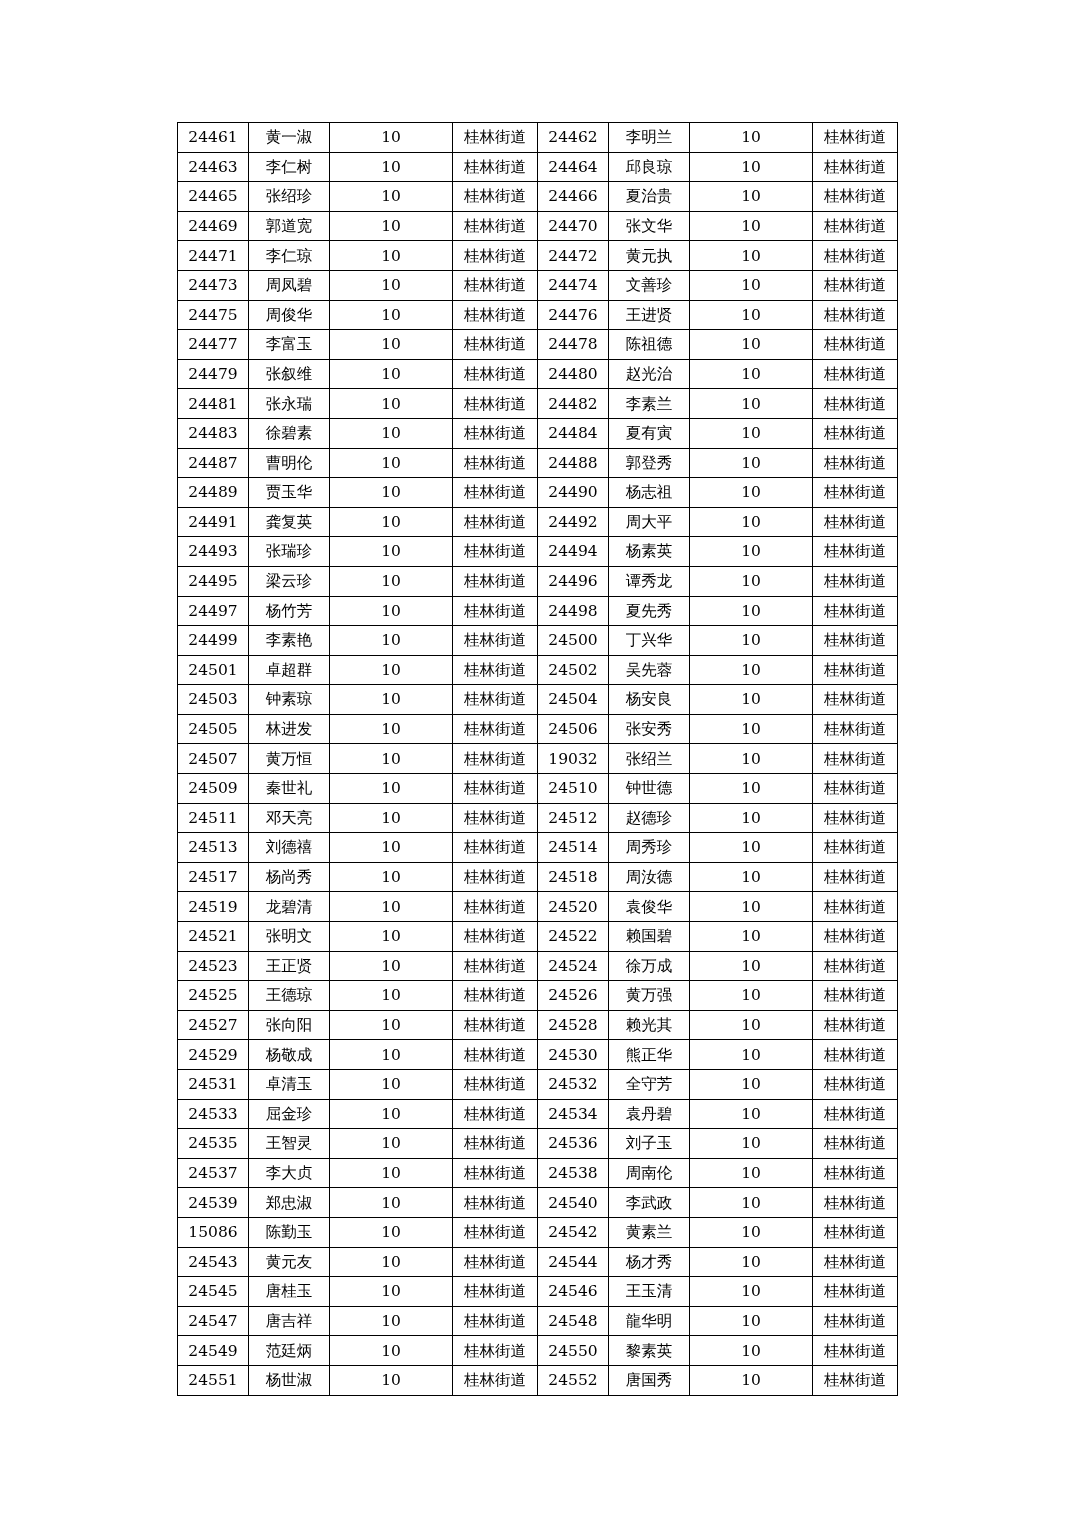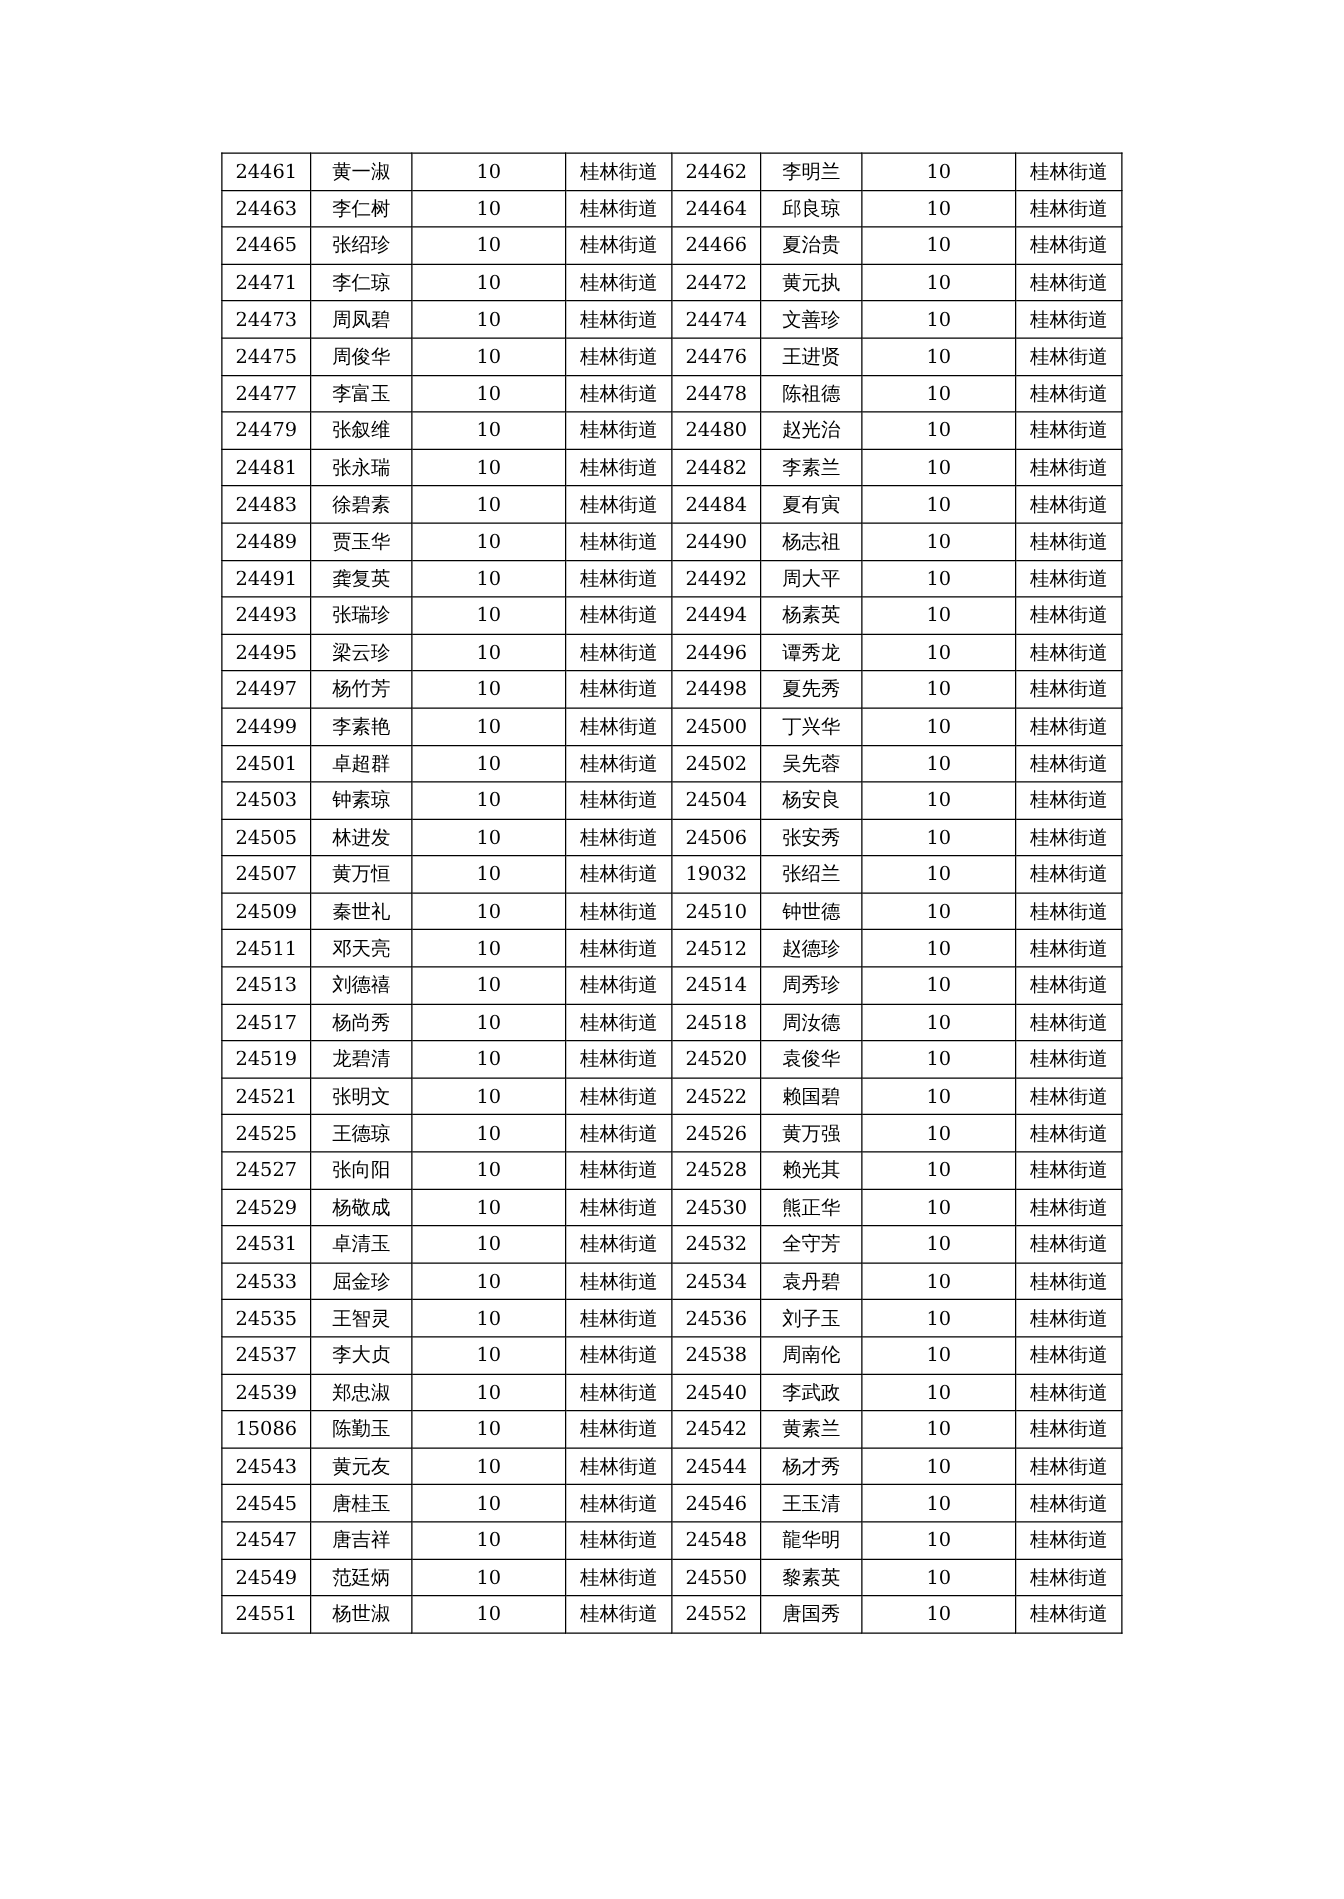--- a/index.html
+++ b/index.html
@@ -73,20 +73,30 @@
           <td class="c-id">24465</td>
           <td class="c-name cjk">张绍珍</td>
           <td class="c-num">10</td>
           <td class="c-area cjk">桂林街道</td>
           <td class="c-id">24466</td>
           <td class="c-name cjk">夏治贵</td>
           <td class="c-num">10</td>
           <td class="c-area cjk">桂林街道</td>
         </tr>
         <tr>
+          <td class="c-id">24469</td>
+          <td class="c-name cjk">郭道宽</td>
+          <td class="c-num">10</td>
+          <td class="c-area cjk">桂林街道</td>
+          <td class="c-id">24470</td>
+          <td class="c-name cjk">张文华</td>
+          <td class="c-num">10</td>
+          <td class="c-area cjk">桂林街道</td>
+        </tr>
+        <tr>
           <td class="c-id">24471</td>
           <td class="c-name cjk">李仁琼</td>
           <td class="c-num">10</td>
           <td class="c-area cjk">桂林街道</td>
           <td class="c-id">24472</td>
           <td class="c-name cjk">黄元执</td>
           <td class="c-num">10</td>
           <td class="c-area cjk">桂林街道</td>
         </tr>
         <tr>
@@ -143,20 +153,30 @@
           <td class="c-id">24483</td>
           <td class="c-name cjk">徐碧素</td>
           <td class="c-num">10</td>
           <td class="c-area cjk">桂林街道</td>
           <td class="c-id">24484</td>
           <td class="c-name cjk">夏有寅</td>
           <td class="c-num">10</td>
           <td class="c-area cjk">桂林街道</td>
         </tr>
         <tr>
+          <td class="c-id">24487</td>
+          <td class="c-name cjk">曹明伦</td>
+          <td class="c-num">10</td>
+          <td class="c-area cjk">桂林街道</td>
+          <td class="c-id">24488</td>
+          <td class="c-name cjk">郭登秀</td>
+          <td class="c-num">10</td>
+          <td class="c-area cjk">桂林街道</td>
+        </tr>
+        <tr>
           <td class="c-id">24489</td>
           <td class="c-name cjk">贾玉华</td>
           <td class="c-num">10</td>
           <td class="c-area cjk">桂林街道</td>
           <td class="c-id">24490</td>
           <td class="c-name cjk">杨志祖</td>
           <td class="c-num">10</td>
           <td class="c-area cjk">桂林街道</td>
         </tr>
         <tr>
@@ -299,20 +319,30 @@
           <td class="c-num">10</td>
           <td class="c-area cjk">桂林街道</td>
         </tr>
         <tr>
           <td class="c-id">24521</td>
           <td class="c-name cjk">张明文</td>
           <td class="c-num">10</td>
           <td class="c-area cjk">桂林街道</td>
           <td class="c-id">24522</td>
           <td class="c-name cjk">赖国碧</td>
+          <td class="c-num">10</td>
+          <td class="c-area cjk">桂林街道</td>
+        </tr>
+        <tr>
+          <td class="c-id">24523</td>
+          <td class="c-name cjk">王正贤</td>
+          <td class="c-num">10</td>
+          <td class="c-area cjk">桂林街道</td>
+          <td class="c-id">24524</td>
+          <td class="c-name cjk">徐万成</td>
           <td class="c-num">10</td>
           <td class="c-area cjk">桂林街道</td>
         </tr>
         <tr>
           <td class="c-id">24525</td>
           <td class="c-name cjk">王德琼</td>
           <td class="c-num">10</td>
           <td class="c-area cjk">桂林街道</td>
           <td class="c-id">24526</td>
           <td class="c-name cjk">黄万强</td>

